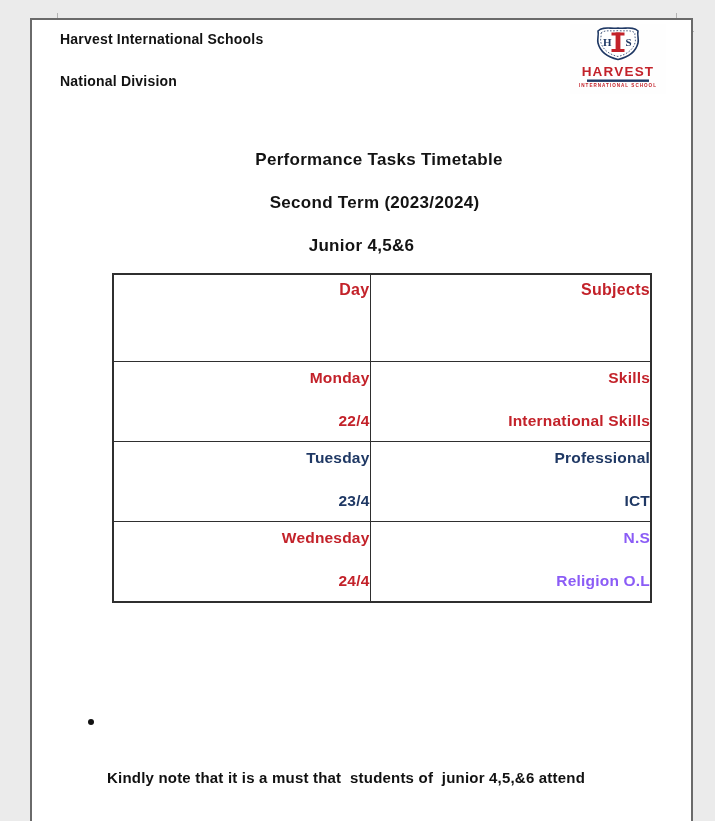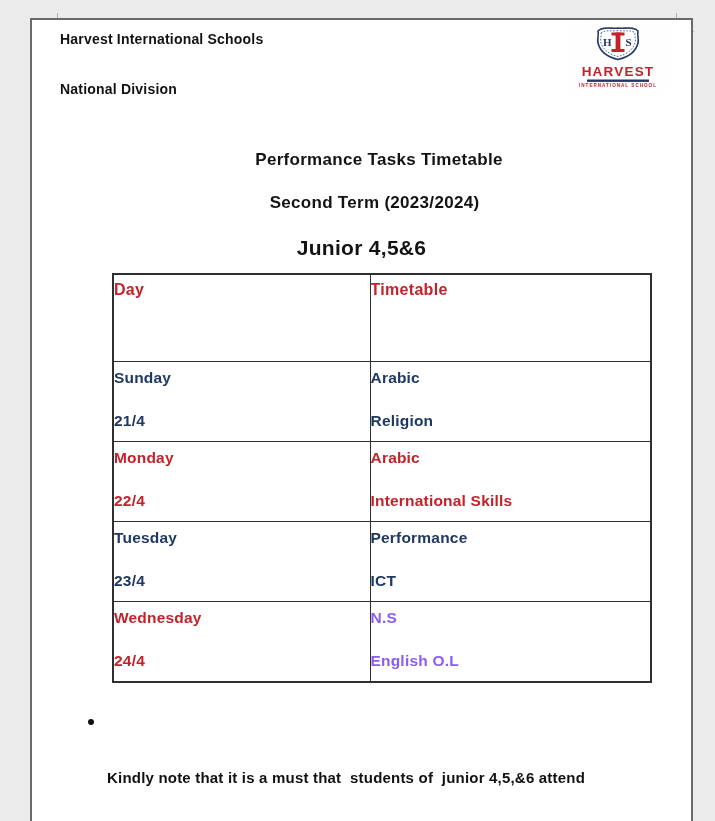--- a/index.html
+++ b/index.html
@@ -22,42 +22,42 @@
   .crop{position:absolute;background:#b3b3b3;}
   .crop.h{height:1px;width:18px;}
   .crop.v{width:1px;height:19px;}
 
   .school-line{
     position:absolute;left:28px;
     font-size:14px;font-weight:bold;color:#121212;
     letter-spacing:.2px;white-space:nowrap;
   }
   .school-line.l1{top:11px;}
-  .school-line.l2{top:61px;}
+  .school-line.l2{top:53px;}
 
   .logo{position:absolute;left:538px;top:4px;width:96px;height:70px;background:#fefefe;}
   .logo svg{display:block;width:96px;height:70px;}
 
   .doc-title{
     position:absolute;left:0;right:0;text-align:center;
     font-weight:bold;color:#131313;letter-spacing:.3px;
   }
   .doc-title.t1{top:130px;font-size:17px;margin-left:35px;}
   .doc-title.t2{top:173px;font-size:17px;margin-left:26px;}
-  .doc-title.t3{top:216px;font-size:21px;}
+  .doc-title.t3{top:216px;font-size:17px;}
 
   table.timetable{
     position:absolute;left:80px;top:253px;
     width:538px;border-collapse:collapse;
     border:2px solid #2f2f2f;
     table-layout:fixed;
   }
   table.timetable td,table.timetable th{
     border:1px solid #2f2f2f;
-    text-align:left;vertical-align:top;
+    text-align:right;vertical-align:top;
     font-weight:bold;padding:0;
   }
   table.timetable th{
     height:80px;font-size:16px;color:var(--red);
     padding-top:6px;letter-spacing:.3px;
   }
   table.timetable td{height:79px;font-size:15.5px;letter-spacing:.2px;}
   .cell-stack{
     display:flex;flex-direction:column;justify-content:space-between;
     height:100%;box-sizing:border-box;padding:7px 0 11px 0;
@@ -110,77 +110,63 @@
     <div class="doc-title t3">Junior 4,5&amp;6</div>
 
     <table class="timetable">
       <colgroup>
           <col style="width:257px">
           <col style="width:281px">
         </colgroup>
       <thead>
         <tr>
           <th>Day</th>
-          <th>Timetable</th>
+          <th>Subjects</th>
         </tr>
       </thead>
       <tbody>
-          <tr>
-            <td style="color: rgb(31, 56, 100);">
-              <div class="cell-stack">
-                <div>Sunday</div>
-                <div>21/4</div>
-              </div>
-            </td>
-            <td style="color: rgb(31, 56, 100);">
-              <div class="cell-stack">
-                <div>Arabic</div>
-                <div>Religion</div>
-              </div>
-            </td>
-          </tr>
           <tr>
             <td style="color: rgb(195, 34, 42);">
               <div class="cell-stack">
                 <div>Monday</div>
                 <div>22/4</div>
               </div>
             </td>
             <td style="color: rgb(195, 34, 42);">
               <div class="cell-stack">
-                <div>Arabic</div>
+                <div>Skills</div>
                 <div>International Skills</div>
               </div>
             </td>
           </tr>
           <tr>
             <td style="color: rgb(31, 56, 100); margin-left: 27px;">
               <div class="cell-stack">
                 <div>Tuesday</div>
                 <div>23/4</div>
               </div>
             </td>
             <td style="color: rgb(31, 56, 100);">
               <div class="cell-stack">
-                <div>Performance</div>
+                <div>Professional</div>
                 <div>ICT</div>
               </div>
             </td>
           </tr>
           <tr>
             <td style="color: rgb(195, 34, 42);">
               <div class="cell-stack">
                 <div>Wednesday</div>
                 <div>24/4</div>
               </div>
             </td>
             <td style="color: #8b5cf6;">
               <div class="cell-stack">
                 <div>N.S</div>
-                <div>English O.L</div>
+                <div>Religion O.L</div>
               </div>
             </td>
           </tr>
         </tbody>
     </table>
 
     <div class="note">
       <span class="bullet"></span>
       <div class="note-text">
         <div>Kindly note that it is a must that  students of  junior 4,5,&amp;6 attend</div>

